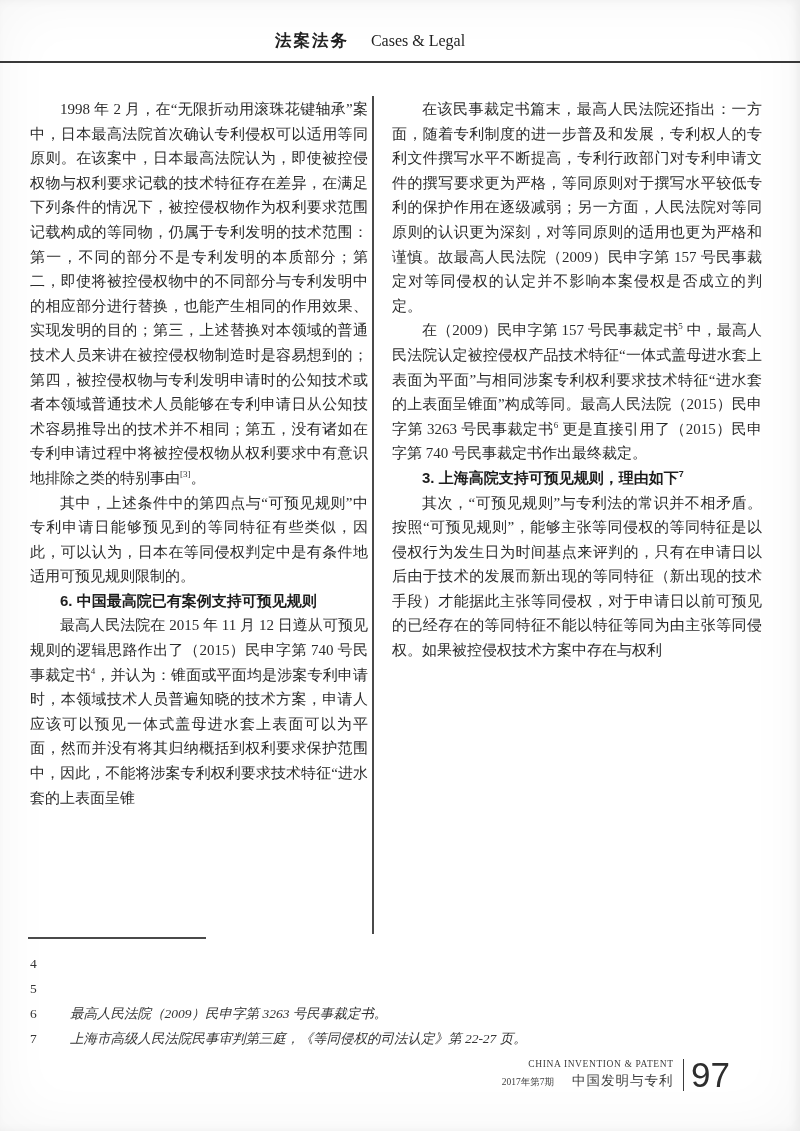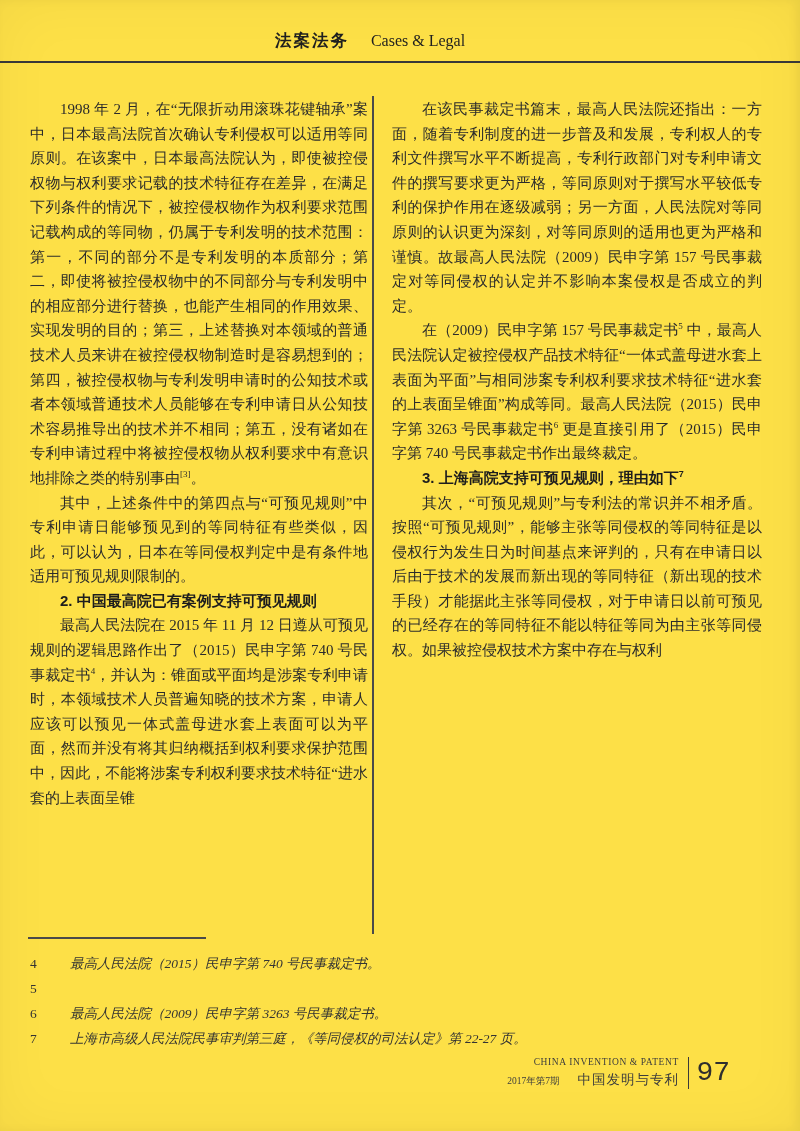--- a/index.html
+++ b/index.html
@@ -2,21 +2,21 @@
 <html><head>
 <meta charset="utf-8">
 <style>
   * { margin: 0; padding: 0; box-sizing: border-box; }
   html, body { background: #e8e7e4; }
   .page {
     position: relative;
     width: 800px;
     height: 1131px;
     margin: 0 auto;
-    background: #fde047;
+    background: #ffffff;
     box-shadow: inset 0 0 60px rgba(0,0,0,0.045), inset -4px 0 10px rgba(0,0,0,0.05);
     overflow: hidden;
     font-family: "Liberation Serif", serif;
     color: #2b2b2b;
   }
   
   .header {
     position: absolute;
     top: 30px; left: 0; width: 740px;
     text-align: center;
@@ -100,59 +100,58 @@
   }
   .footer .line2 { white-space: nowrap; color: #3d3d3d; }
   .footer .issue { font-size: 9.5px; margin-right: 18px; }
   .footer .title-zh { font-size: 13.5px; letter-spacing: 1px; }
   .footer .bar {
     width: 1.5px; height: 32px;
     background: #3a3a3a;
     margin: 0 7px 0 9px;
   }
   .footer .pageno {
-    font-family: Liberation Mono, monospace;
-    font-size: 28px;
+    font-family: Liberation Sans, sans-serif;
+    font-size: 35px;
     font-weight: 400;
     color: #2e2e2e;
     line-height: 1;
   }
 </style>
 </head>
 <body>
 
 <div class="page">
 
   <div class="header">
     <span class="zh">法案法务</span><span class="en">Cases &amp; Legal</span>
   </div>
   <div class="header-rule"></div>
 
   <div class="column left">
       <p class="para indent"><span>1998 年 2 月，在“无限折动用滚珠花键轴承”案中，日本最高法院首次确认专利侵权可以适用等同原则。在该案中，日本最高法院认为，即使被控侵权物与权利要求记载的技术特征存在差异，在满足下列条件的情况下，被控侵权物作为权利要求范围记载构成的等同物，仍属于专利发明的技术范围：第一，不同的部分不是专利发明的本质部分；第二，即使将被控侵权物中的不同部分与专利发明中的相应部分进行替换，也能产生相同的作用效果、实现发明的目的；第三，上述替换对本领域的普通技术人员来讲在被控侵权物制造时是容易想到的；第四，被控侵权物与专利发明申请时的公知技术或者本领域普通技术人员能够在专利申请日从公知技术容易推导出的技术并不相同；第五，没有诸如在专利申请过程中将被控侵权物从权利要求中有意识地排除之类的特别事由</span><sup>[3]</sup><span>。</span></p>
       <p class="para indent"><span>其中，上述条件中的第四点与“可预见规则”中专利申请日能够预见到的等同特征有些类似，因此，可以认为，日本在等同侵权判定中是有条件地适用可预见规则限制的。</span></p>
-      <p class="para heading indent"><span>2. 中国最高院已有案例支持可预见规则</span></p>
+      <p class="para heading indent"><span>6. 中国最高院已有案例支持可预见规则</span></p>
       <p class="para indent"><span>最高人民法院在 2015 年 11 月 12 日遵从可预见规则的逻辑思路作出了（2015）民申字第 740 号民事裁定书</span><sup>4</sup><span>，并认为：锥面或平面均是涉案专利申请时，本领域技术人员普遍知晓的技术方案，申请人应该可以预见一体式盖母进水套上表面可以为平面，然而并没有将其归纳概括到权利要求保护范围中，因此，不能将涉案专利权利要求技术特征“进水套的上表面呈锥</span></p>
     </div>
 
   <div class="col-divider"></div>
 
   <div class="column right">
       <p class="para indent"><span>在该民事裁定书篇末，最高人民法院还指出：一方面，随着专利制度的进一步普及和发展，专利权人的专利文件撰写水平不断提高，专利行政部门对专利申请文件的撰写要求更为严格，等同原则对于撰写水平较低专利的保护作用在逐级减弱；另一方面，人民法院对等同原则的认识更为深刻，对等同原则的适用也更为严格和谨慎。故最高人民法院（2009）民申字第 157 号民事裁定对等同侵权的认定并不影响本案侵权是否成立的判定。</span></p>
       <p class="para indent"><span>在（2009）民申字第 157 号民事裁定书</span><sup>5</sup><span> 中，最高人民法院认定被控侵权产品技术特征“一体式盖母进水套上表面为平面”与相同涉案专利权利要求技术特征“进水套的上表面呈锥面”构成等同。最高人民法院（2015）民申字第 3263 号民事裁定书</span><sup>6</sup><span> 更是直接引用了（2015）民申字第 740 号民事裁定书作出最终裁定。</span></p>
       <p class="para heading indent"><span>3. 上海高院支持可预见规则，理由如下</span><sup>7</sup></p>
       <p class="para indent"><span>其次，“可预见规则”与专利法的常识并不相矛盾。按照“可预见规则”，能够主张等同侵权的等同特征是以侵权行为发生日为时间基点来评判的，只有在申请日以后由于技术的发展而新出现的等同特征（新出现的技术手段）才能据此主张等同侵权，对于申请日以前可预见的已经存在的等同特征不能以特征等同为由主张等同侵权。如果被控侵权技术方案中存在与权利</span></p>
     </div>
 
   <div class="footnote-rule"></div>
 
   <div class="footnotes">
       <div class="footnote">
         <span class="num">4</span>
-        <span class="txt">最高人民法院（2015）民申字第 740 号民事裁定书。</span>
       </div>
       <div class="footnote">
         <span class="num">5</span>
       </div>
       <div class="footnote">
         <span class="num">6</span>
         <span class="txt">最高人民法院（2009）民申字第 3263 号民事裁定书。</span>
       </div>
       <div class="footnote">
         <span class="num">7</span>

